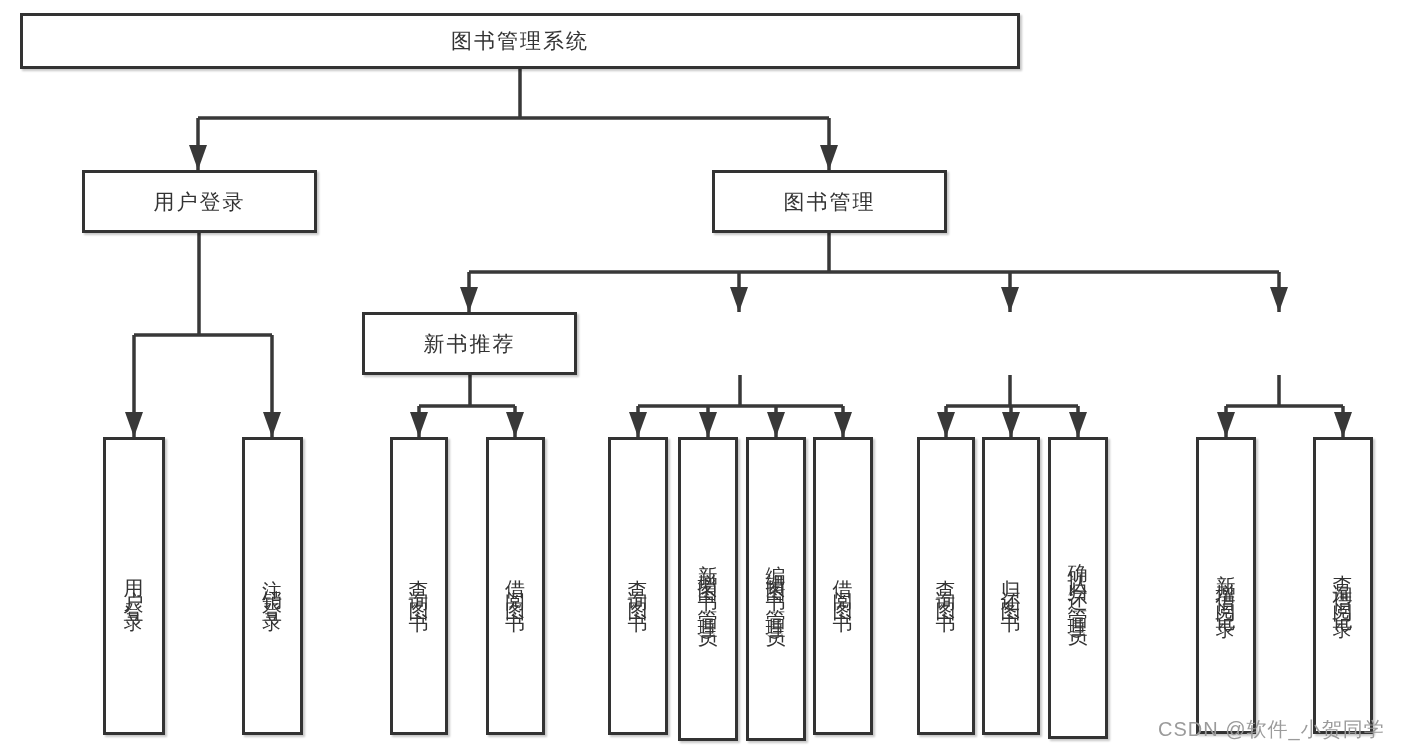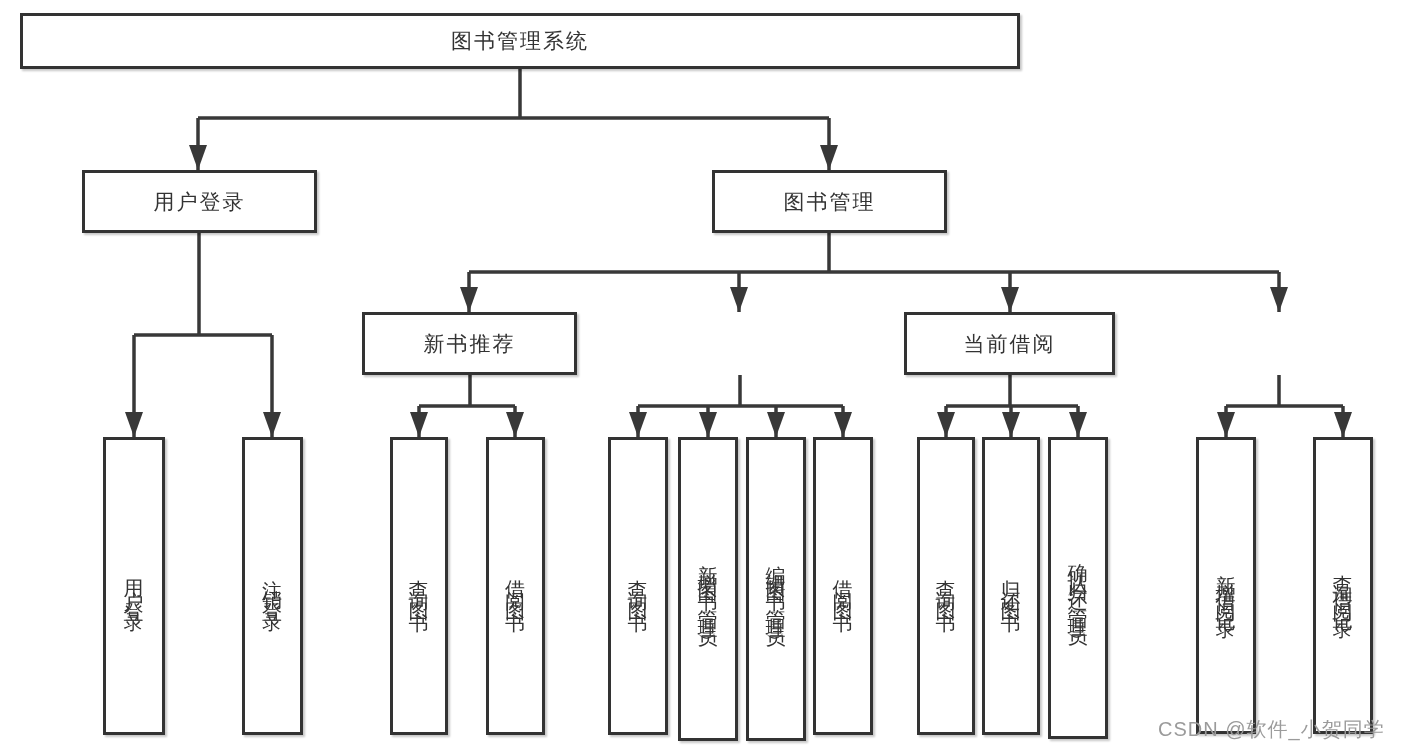--- a/index.html
+++ b/index.html
@@ -78,23 +78,20 @@
   <div class="node h" style="left:82px;top:170px;width:235px;height:63px;">
     <span class="label">用户登录</span>
   </div>
   <div class="node h" style="left:712px;top:170px;width:235px;height:63px;">
     <span class="label">图书管理</span>
   </div>
 
   <div class="node h" style="left:362px;top:312px;width:215px;height:63px;align-items:center;">
     <span class="label">新书推荐</span>
   </div>
-  <div class="node h" style="left:904px;top:312px;width:211px;height:63px;">
-    <span class="label">当前借阅</span>
-  </div>
 
   <div class="node leaf" style="left:103px;top:437px;width:62px;height:298px;">
     <span class="label">用户登录</span>
   </div>
   <div class="node leaf" style="left:242px;top:437px;width:61px;height:298px;">
     <span class="label">注销登录</span>
   </div>
 
   <div class="node leaf" style="left:390px;top:437px;width:58px;height:298px;">
     <span class="label">查询图书</span>

